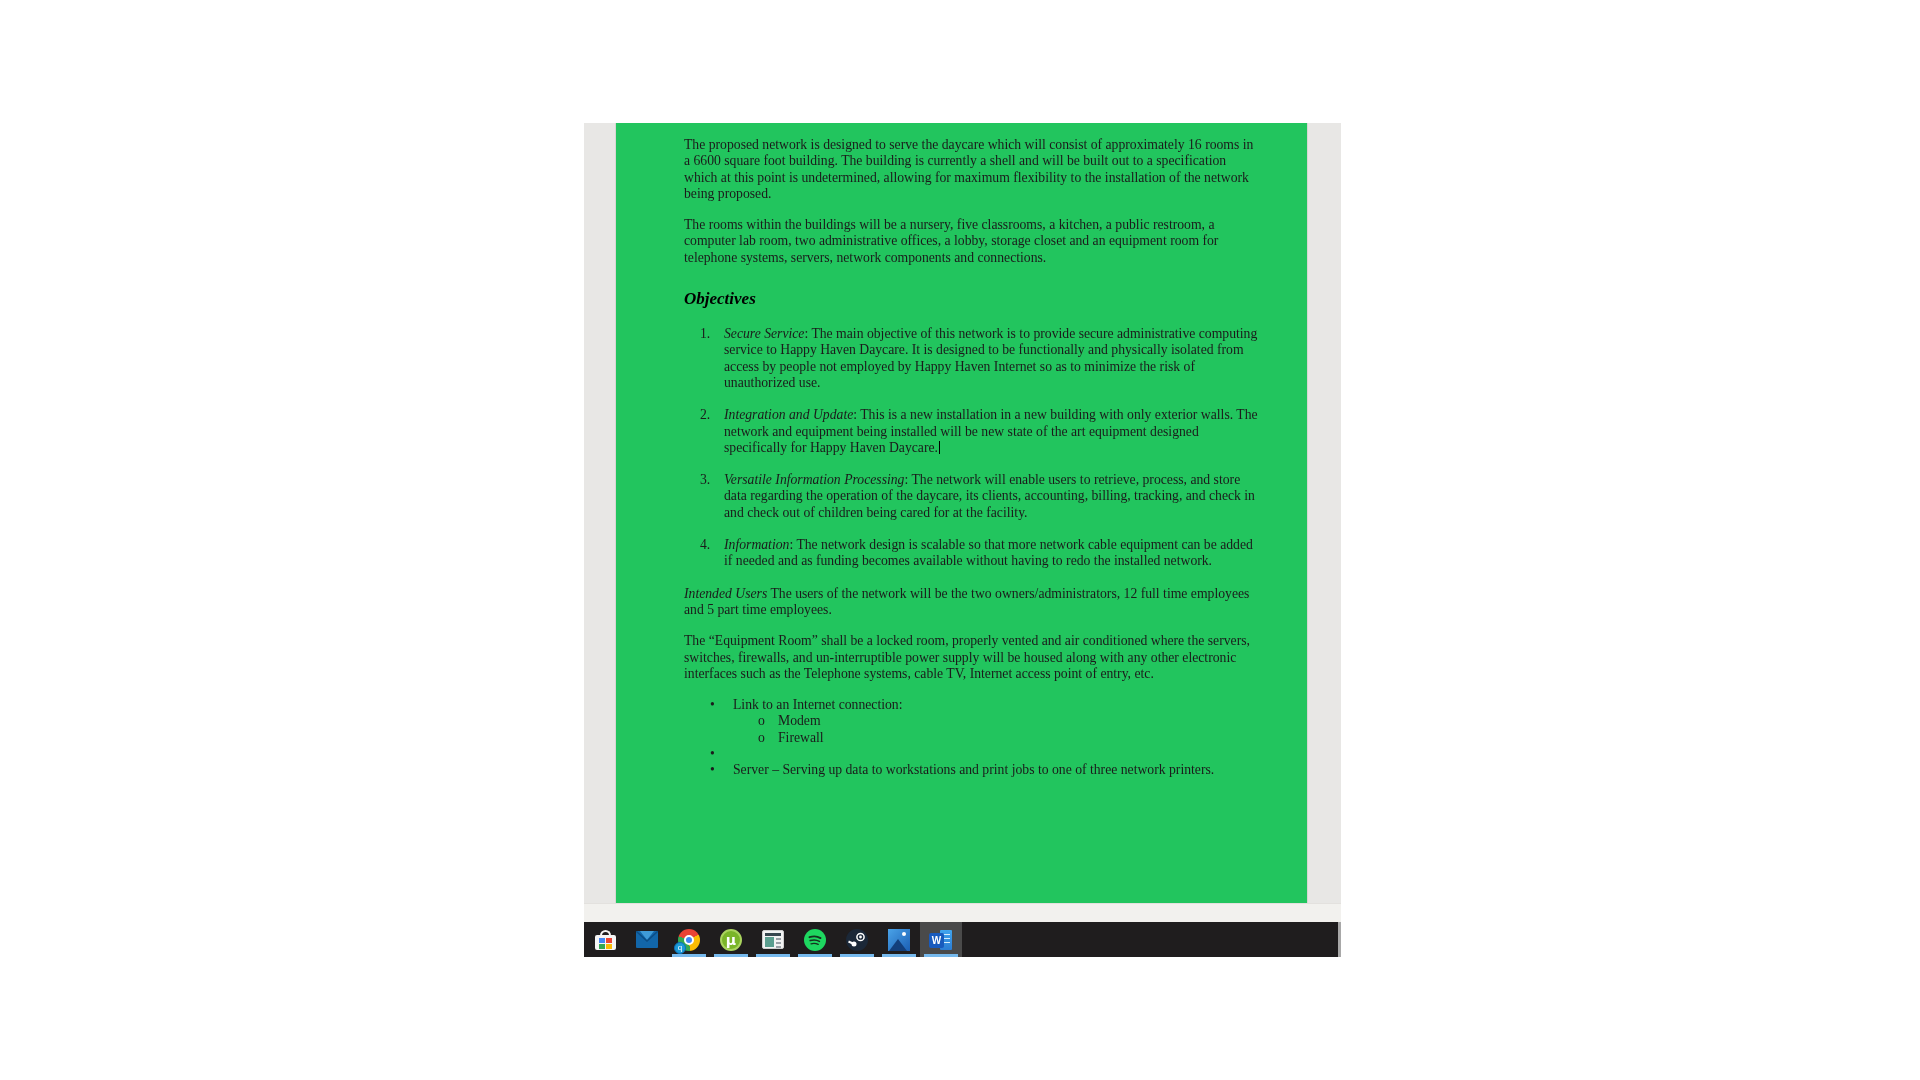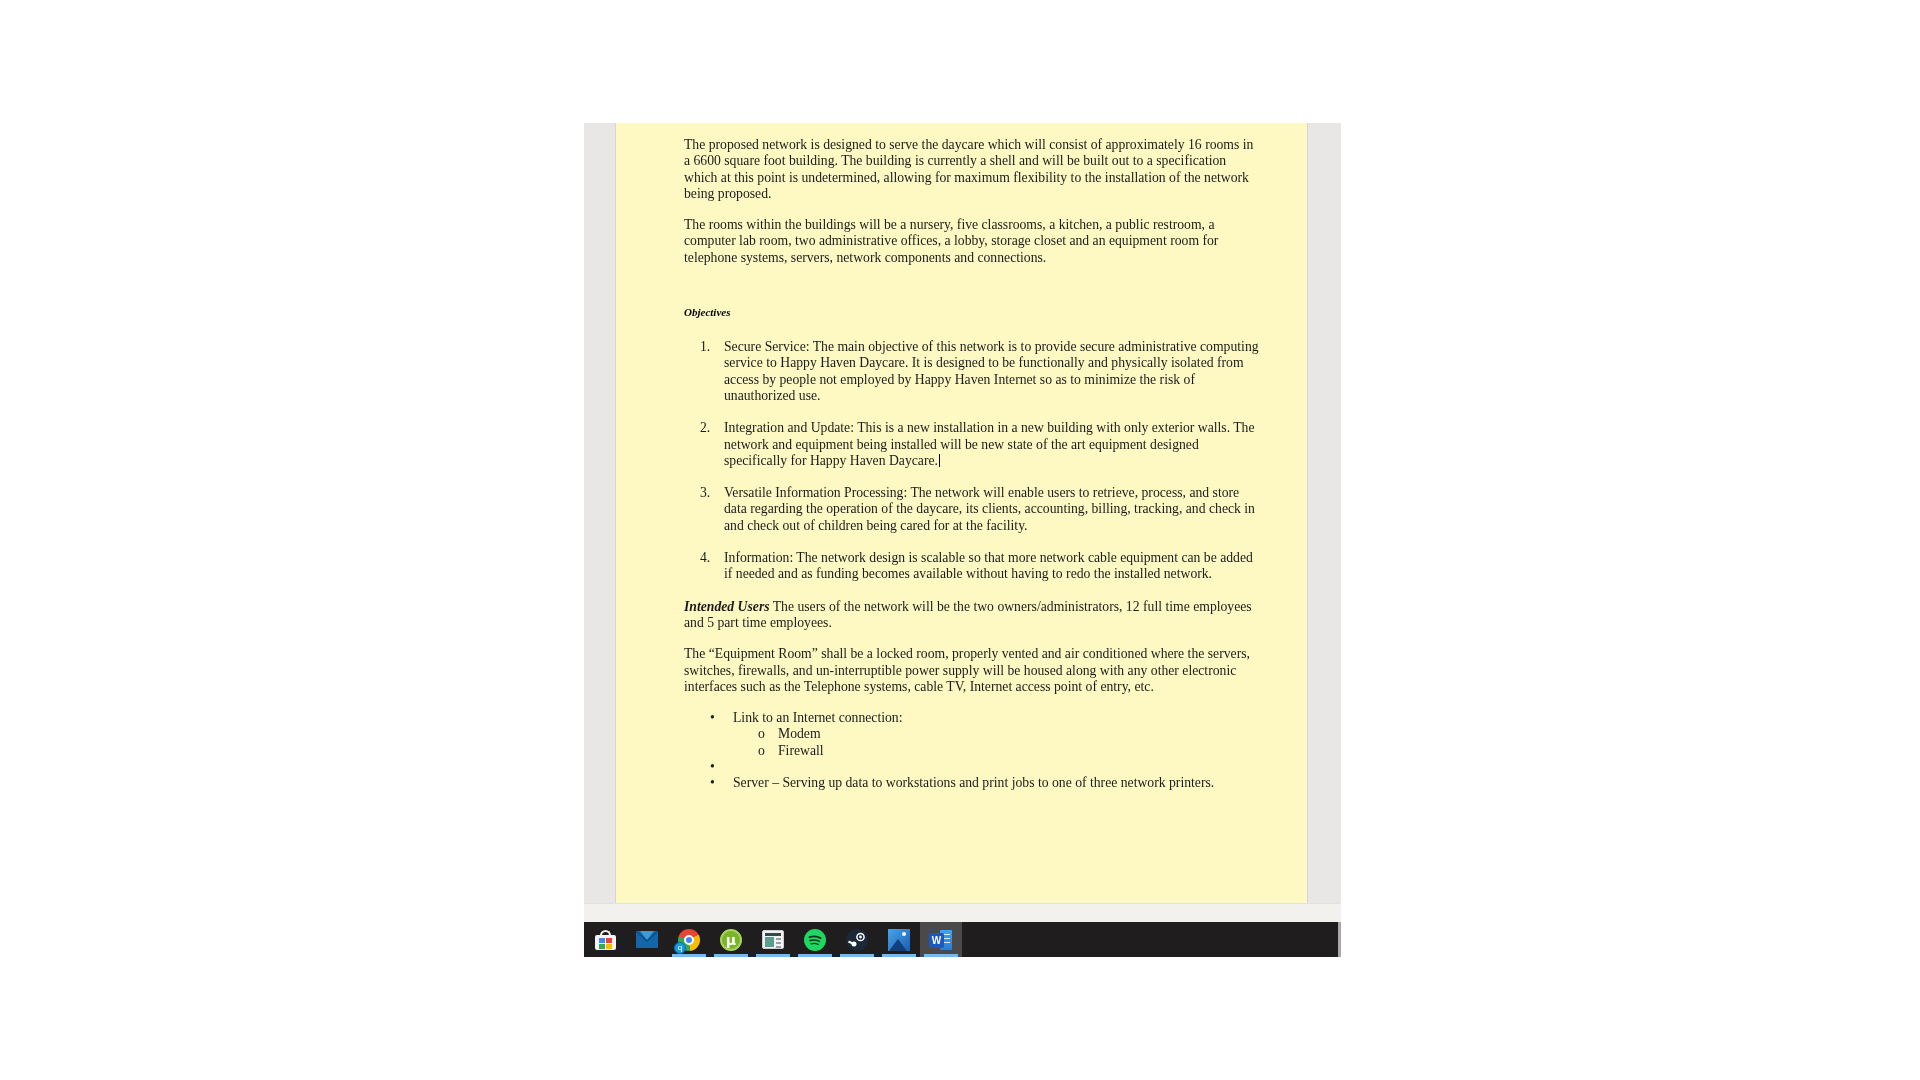--- a/index.html
+++ b/index.html
@@ -8,42 +8,42 @@
     position:relative; width:1920px; height:1080px; background:#ffffff; overflow:hidden;
     font-family:"Liberation Serif", serif; color:#1b1b1b;
   }
 
   
   .win { position:absolute; left:584px; top:123px; width:757px; }
   .canvas { display:flex; height:780px; }
   .side-strip { background:#e8e7e5; flex:none; }
   .side-strip.left  { width:32px; border-right:1px solid #d8d6d3; }
   .side-strip.right { width:34px; border-left:1px solid #d8d6d3; }
-  .page { flex:1; background:#fef9c3; overflow:hidden; }
+  .page { flex:1; background:#22c55e; overflow:hidden; }
   .statusbar { height:19px; background:#f2f1ee; border-top:1px solid #e3e1de; }
 
   .content {
     padding:14px 48px 0 68px;
     font-size:13.7px; line-height:16.3px; text-align:left;
   }
   .content p { margin:0 0 15px 0; }
   h1.doc-h {
-    font-size:11px; line-height:20px; font-weight:bold; font-style:italic;
-    color:#000; margin:36px 0 17px 0;
+    font-size:17px; line-height:20px; font-weight:bold; font-style:italic;
+    color:#000; margin:23px 0 17px 0;
   }
   h2.doc-h2 {
     font-size:14.5px; line-height:17px; font-weight:bold; color:#000;
     margin:0 0 13px 0;
   }
   .obj-list { margin:0 0 0 0; }
   .obj-item { display:flex; padding-left:16px; margin-bottom:16px; }
   .obj-num  { width:24px; flex:none; }
   .obj-text { flex:1; }
-  .term { }
-  .lead-bi { font-weight:bold; font-style:italic; }
+  .term { font-style:italic; }
+  .lead-bi { font-weight:normal; font-style:italic; }
   .caret {
     display:inline-block; width:1px; height:13px; background:#000;
     vertical-align:-2px; margin-left:1px;
   }
   .bullets { margin-top:0; }
   .b1 { display:flex; padding-left:26px; }
   .b1 .glyph { width:23px; flex:none; }
   .b2 { display:flex; padding-left:74px; }
   .b2 .glyph { width:20px; flex:none; }
 

